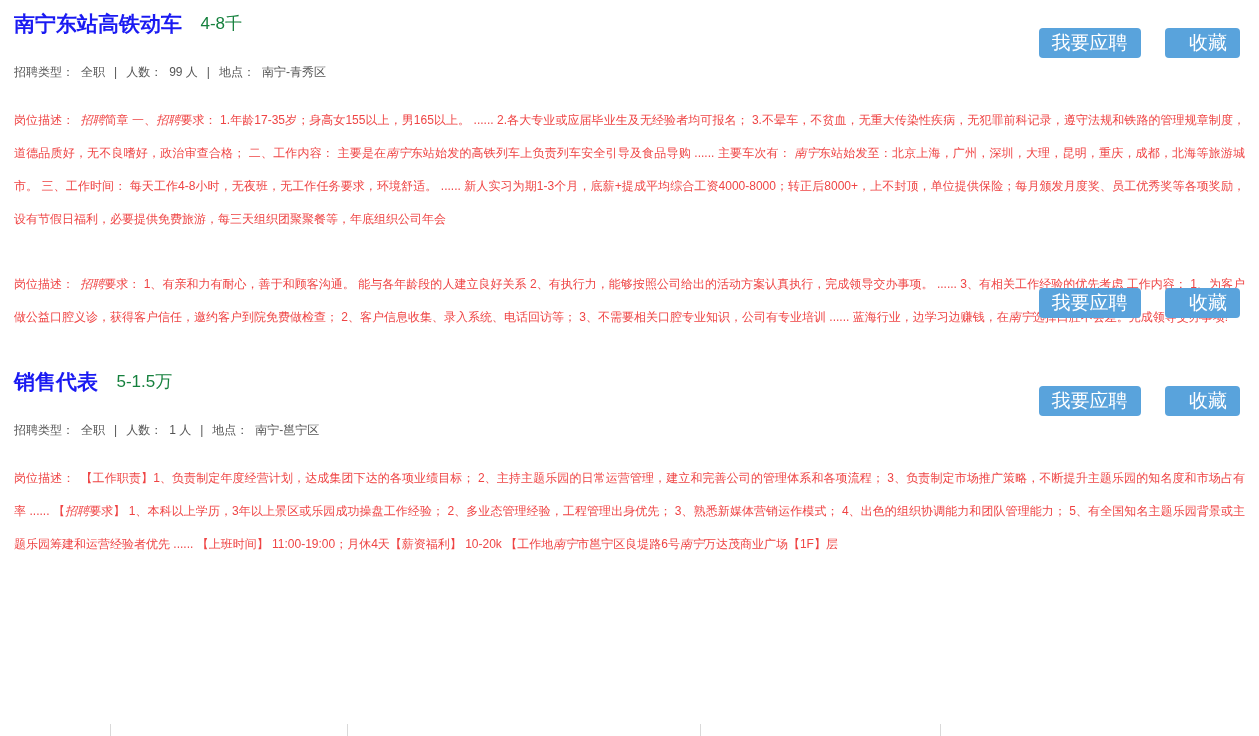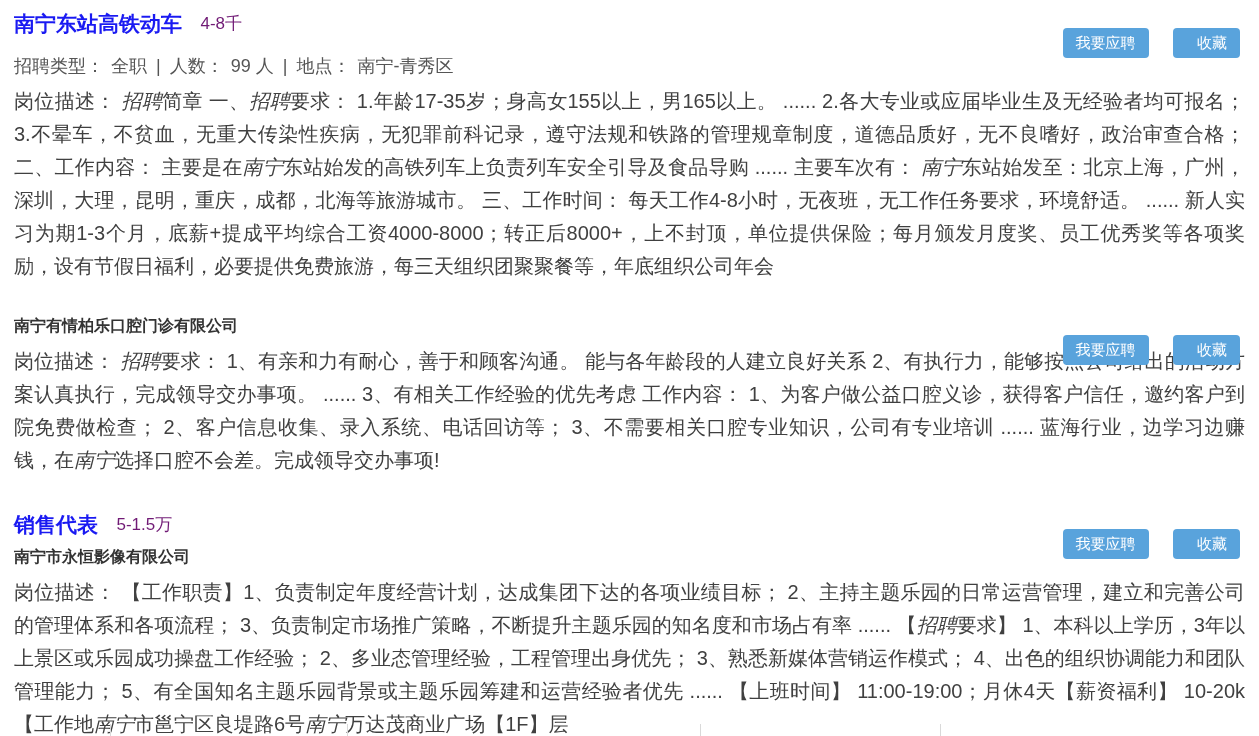--- a/index.html
+++ b/index.html
@@ -9,40 +9,40 @@
     -webkit-font-smoothing:antialiased;
   }
   .page{padding:8px 14px 0 14px;}
   .job-card{position:relative;margin-bottom:32px;}
   .title-row{line-height:30px;white-space:nowrap;}
   .job-title{
     font-size:21px;font-weight:bold;color:#1a1af2;
     text-decoration:none;cursor:pointer;display:inline-block;vertical-align:middle;
   }
   .job-salary{
-    font-size:17px;color:#701a75;margin-left:14px;
+    font-size:17px;color:#15803d;margin-left:14px;
     display:inline-block;vertical-align:middle;
   }
   .company-name{
     margin-top:6px;font-size:16px;font-weight:bold;color:#333333;
     line-height:22px;cursor:pointer;
   }
-  .meta-line{margin-top:16px;font-size:18px;color:#555555;line-height:22px;}
+  .meta-line{margin-top:22px;font-size:12px;color:#555555;line-height:22px;}
   .meta-line .lbl{margin-right:7px;}
   .meta-line .sep{margin:0 9px;color:#555555;}
   .meta-line .val{color:#555555;}
   .desc{
-    margin-top:8px;font-size:20px;color:#404040;line-height:33px;
+    margin-top:21px;font-size:12px;color:#ef4444;line-height:33px;
     text-align:justify;
   }
   .desc .desc-label{margin-right:6px;}
   .desc em{font-style:italic;}
   .btn-group{position:absolute;top:20px;right:5px;white-space:nowrap;}
   .btn{
-    display:inline-block;background:#59a3dc;color:#ffffff;font-size:15px;
+    display:inline-block;background:#59a3dc;color:#ffffff;font-size:19px;
     line-height:30px;padding:0 13px;border-radius:4px;border:none;
     cursor:pointer;text-align:center;font-family:inherit;
   }
   .btn + .btn{margin-left:20px;padding-left:24px;}
   .bottom-ticks{position:absolute;left:0;top:724px;width:1259px;height:12px;}
   .tick{position:absolute;top:0;width:1px;height:12px;background:#d9d9d9;}
 </style>
 </head>
 <body>
 
@@ -59,36 +59,37 @@
     <div class="desc">
       <span class="desc-label">岗位描述：</span><span><em>招聘</em><span>简章 一、</span><em>招聘</em><span>要求： 1.年龄17-35岁；身高女155以上，男165以上。 ...... 2.各大专业或应届毕业生及无经验者均可报名； 3.不晕车，不贫血，无重大传染性疾病，无犯罪前科记录，遵守法规和铁路的管理规章制度，道德品质好，无不良嗜好，政治审查合格； 二、工作内容： 主要是在</span><em>南宁</em><span>东站始发的高铁列车上负责列车安全引导及食品导购 ...... 主要车次有： </span><em>南宁</em><span>东站始发至：北京上海，广州，深圳，大理，昆明，重庆，成都，北海等旅游城市。 三、工作时间： 每天工作4-8小时，无夜班，无工作任务要求，环境舒适。 ...... 新人实习为期1-3个月，底薪+提成平均综合工资4000-8000；转正后8000+，上不封顶，单位提供保险；每月颁发月度奖、员工优秀奖等各项奖励，设有节假日福利，必要提供免费旅游，每三天组织团聚聚餐等，年底组织公司年会</span></span>
     </div>
     <div class="btn-group">
       <button class="btn">我要应聘</button>
       <button class="btn">收藏</button>
     </div>
   </div>
 
   <div class="job-card">
-    <div class="company-name">南宁有情柏乐口腔门诊有限公司</div>
     <div class="desc">
       <span class="desc-label">岗位描述：</span><span><em>招聘</em><span>要求： 1、有亲和力有耐心，善于和顾客沟通。 能与各年龄段的人建立良好关系 2、有执行力，能够按照公司给出的活动方案认真执行，完成领导交办事项。 ...... 3、有相关工作经验的优先考虑 工作内容： 1、为客户做公益口腔义诊，获得客户信任，邀约客户到院免费做检查； 2、客户信息收集、录入系统、电话回访等； 3、不需要相关口腔专业知识，公司有专业培训 ...... 蓝海行业，边学习边赚钱，在</span><em>南宁</em><span>选择口腔不会差。完成领导交办事项!</span></span>
     </div>
     <div class="btn-group">
       <button class="btn">我要应聘</button>
       <button class="btn">收藏</button>
     </div>
   </div>
 
   <div class="job-card">
     <div class="title-row">
       <a class="job-title">销售代表</a>
       <span class="job-salary">5-1.5万</span>
     </div>
-    <div class="company-name">南宁市永恒影像有限公司</div>
+    <div class="meta-line">
+      <span class="lbl">招聘类型：</span><span class="val">全职</span><span class="sep">|</span><span class="lbl">人数：</span><span class="val">1 人</span><span class="sep">|</span><span class="lbl">地点：</span><span class="val">南宁-邕宁区</span>
+    </div>
     <div class="desc">
       <span class="desc-label">岗位描述：</span><span><span>【工作职责】1、负责制定年度经营计划，达成集团下达的各项业绩目标； 2、主持主题乐园的日常运营管理，建立和完善公司的管理体系和各项流程； 3、负责制定市场推广策略，不断提升主题乐园的知名度和市场占有率 ...... 【</span><em>招聘</em><span>要求】 1、本科以上学历，3年以上景区或乐园成功操盘工作经验； 2、多业态管理经验，工程管理出身优先； 3、熟悉新媒体营销运作模式； 4、出色的组织协调能力和团队管理能力； 5、有全国知名主题乐园背景或主题乐园筹建和运营经验者优先 ...... 【上班时间】 11:00-19:00；月休4天【薪资福利】 10-20k 【工作地</span><em>南宁</em><span>市邕宁区良堤路6号</span><em>南宁</em><span>万达茂商业广场【1F】层</span></span>
     </div>
     <div class="btn-group">
       <button class="btn">我要应聘</button>
       <button class="btn">收藏</button>
     </div>
   </div>
 
 </div>

